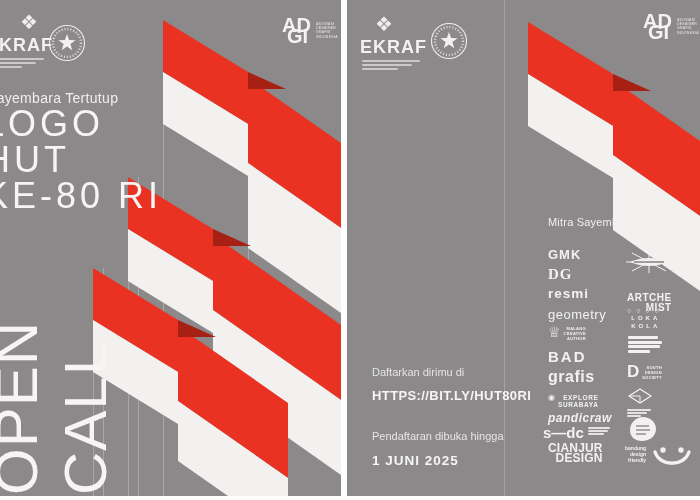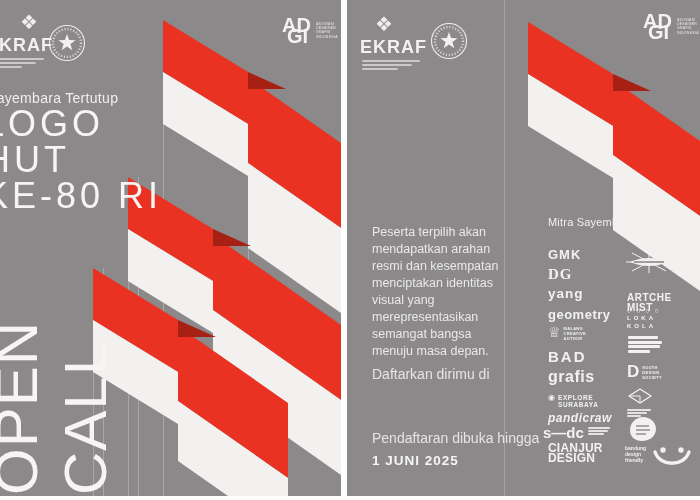--- a/index.html
+++ b/index.html
@@ -23,31 +23,31 @@
   .adgi-caption{font-size:3.5px;line-height:4.2px;color:#E8E7E6;white-space:pre-line;letter-spacing:.3px;}
 
   
   .eyebrow{font-size:14px;color:#F0EFEE;letter-spacing:.3px;}
   .headline{font-size:36px;line-height:36px;font-weight:500;letter-spacing:4px;color:#F6F5F4;}
   .opencall{font-size:60px;font-weight:500;letter-spacing:1px;color:#F6F5F4;
             transform:rotate(-90deg);transform-origin:top left;width:320px;}
 
   
   .body-copy{font-size:12.5px;line-height:17px;color:#EAE9E8;}
-  .small-label{font-size:14px;color:#E6E5E4;}
+  .small-label{font-size:11px;color:#E6E5E4;}
   .url{font-size:13px;font-weight:700;letter-spacing:.4px;color:#F6F5F4;}
   .date{font-size:13.5px;font-weight:700;letter-spacing:1px;color:#F6F5F4;}
   .partners-heading{font-size:11px;color:#F1F0EF;letter-spacing:.2px;}
 
   
-  .pl{color:#F2F1F0;}
+  .pl{color:#F2F1F0;text-align:right;}
   .gmk{font-size:13px;font-weight:900;letter-spacing:1px;}
   .dg{font-family:"Liberation Serif",serif;font-size:15px;font-weight:700;letter-spacing:1px;}
   .aidia{font-size:13.5px;font-weight:800;letter-spacing:1px;}
-  .geometry{font-size:13px;font-weight:700;letter-spacing:.5px;}
+  .geometry{font-size:13px;font-weight:400;letter-spacing:.5px;}
   .crown{font-size:14px;line-height:14px;}
   .micro3{font-size:4px;line-height:5px;font-weight:700;letter-spacing:.3px;white-space:pre-line;}
   .bad{font-size:15px;font-weight:600;letter-spacing:2px;}
   .logia{font-size:16px;font-weight:800;letter-spacing:.5px;}
   .explore{font-size:6.5px;font-weight:700;letter-spacing:.6px;line-height:7px;white-space:pre-line;}
   .pandicraw{font-size:12px;font-weight:800;font-style:italic;letter-spacing:.5px;}
   .sdc{font-size:15px;font-weight:800;}
   .cianjur{font-size:12px;font-weight:900;line-height:10px;letter-spacing:.2px;white-space:pre-line;}
   .artche{font-size:10px;font-weight:900;line-height:10px;letter-spacing:.5px;white-space:pre-line;margin-top:12px;}
   .loka{font-size:6px;font-weight:700;letter-spacing:3px;line-height:8px;white-space:pre-line;}
@@ -160,37 +160,30 @@
       <div class="adgi">
         <span>AD</span>
         <span class="row2">GI</span>
       </div>
       <div class="adgi-caption" style="margin-left:5px;margin-top:2px">ASOSIASI
 DESAINER
 GRAFIS
 INDONESIA</div>
     </div>
 
-    <div class="abs body-copy ml" style="left:25px;top:224px;width:140px">Peserta terpilih akan
-mendapatkan arahan
-resmi dan kesempatan
-menciptakan identitas
-visual yang
-merepresentasikan
-semangat bangsa
-menuju masa depan.</div>
     <div class="abs small-label" style="left:25px;top:366px">Daftarkan dirimu di</div>
+    <div class="abs url" style="left:25px;top:388px">HTTPS://BIT.LY/HUT80RI</div>
     <div class="abs small-label" style="left:25px;top:430px">Pendaftaran dibuka hingga</div>
     <div class="abs date" style="left:25px;top:453px">1 JUNI 2025</div>
 
     <div class="abs partners-heading" style="left:201px;top:216px">Mitra Sayembara:</div>
 
     <div class="abs pl gmk" style="left:201px;top:247px">GMK</div>
     <div class="abs pl dg" style="left:201px;top:266px">DG</div>
-    <div class="abs pl aidia" style="left:201px;top:286px">yang</div>
+    <div class="abs pl aidia" style="left:201px;top:286px">resmi</div>
     <div class="abs pl geometry" style="left:201px;top:307px">geometry</div>
     <div class="abs flexrow pl" style="left:201px;top:325px">
       <span class="crown">♕</span>
       <span class="micro3" style="margin-left:3px;margin-top:1px">MALANG
 CREATIVE
 AUTHOR</span>
     </div>
     <div class="abs pl bad" style="left:201px;top:348px">BAD</div>
     <div class="abs pl logia" style="left:201px;top:368px">grafis</div>
     <div class="abs flexrow pl" style="left:201px;top:394px">

